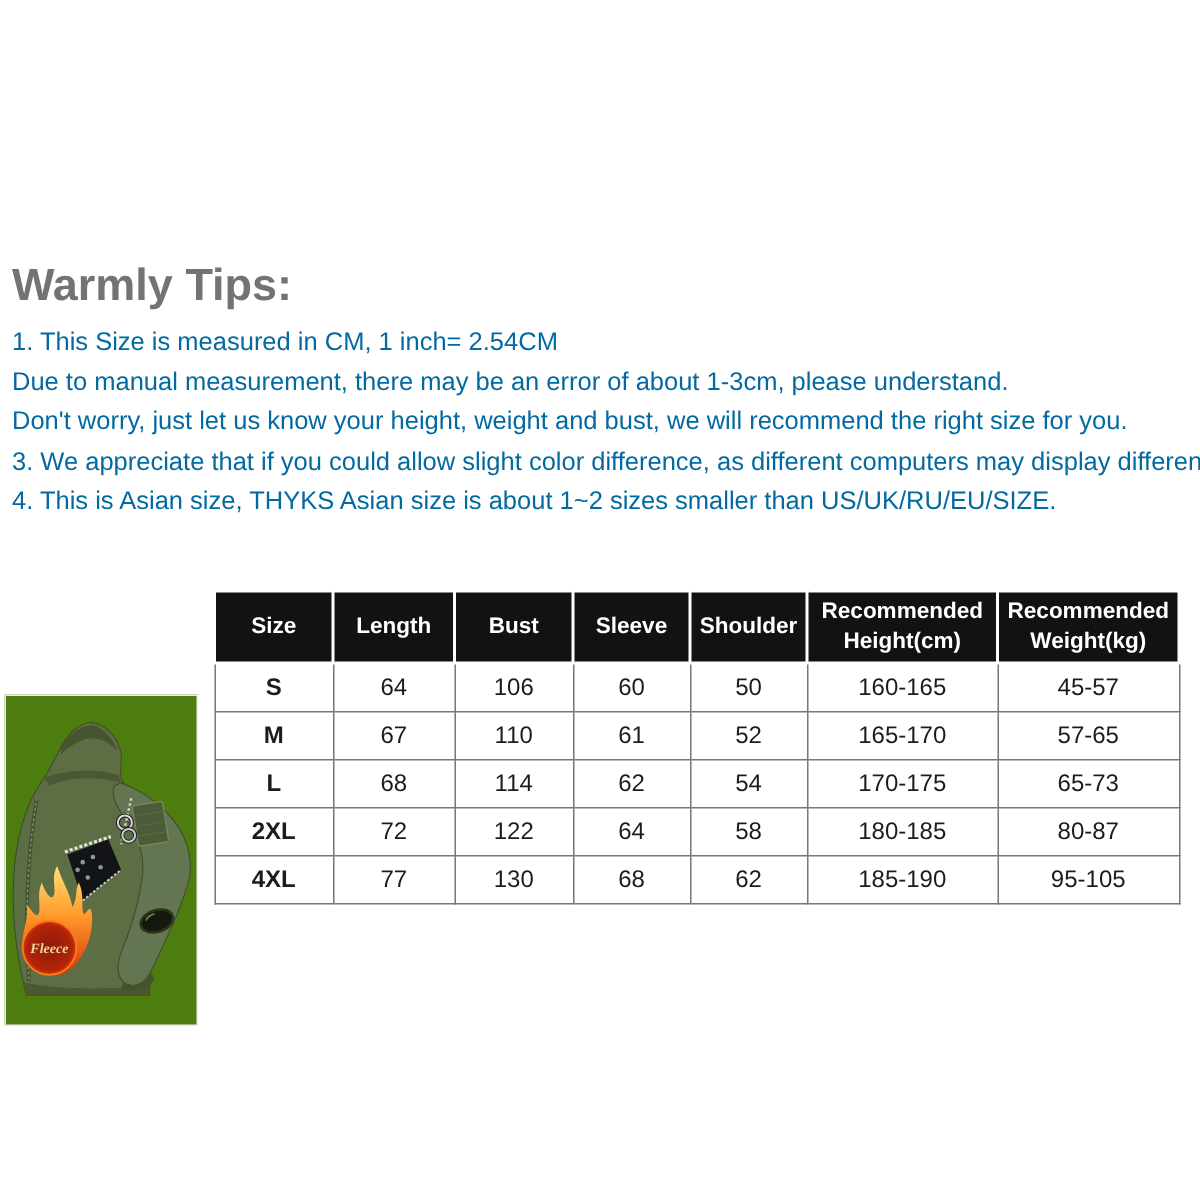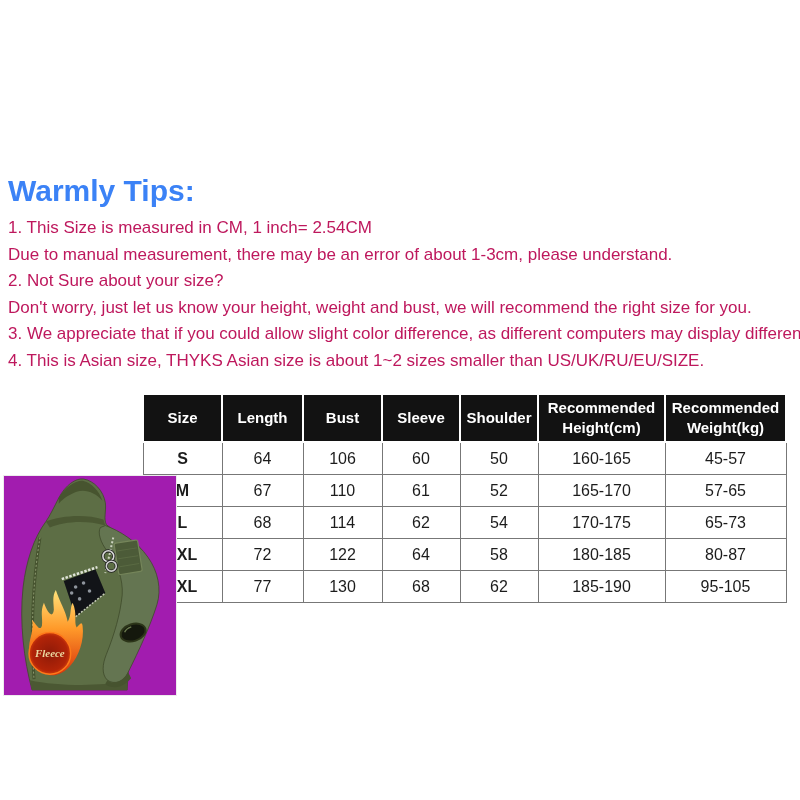--- a/index.html
+++ b/index.html
@@ -1,51 +1,50 @@
 <!DOCTYPE html>
 <html><head>
 <meta charset="utf-8">
 <style>
   html,body{margin:0;padding:0;}
   body{font-family:"Liberation Sans","DejaVu Sans",sans-serif;background:#fff;}
   .canvas{position:relative;width:800px;height:800px;background:#ffffff;overflow:hidden;}
 
   
   .tips{position:absolute;left:8px;top:174px;width:792px;color:#000;}
-  .tips h1{margin:0 0 7px 0;font-size:30px;font-weight:bold;letter-spacing:0;color:#3b82f6;}
-  .tips .line{font-size:17px;line-height:26.5px;white-space:nowrap;overflow:hidden;color:#be185d;}
+  .tips h1{margin:0 0 7px 0;font-size:30px;font-weight:bold;letter-spacing:0;color:#737373;}
+  .tips .line{font-size:17px;line-height:26.5px;white-space:nowrap;overflow:hidden;color:#0369a1;}
 
   
   .size-table{position:absolute;left:142px;top:393px;border-collapse:collapse;table-layout:fixed;}
   .size-table th{
     background:#121212;color:#fff;font-size:15px;font-weight:bold;
     height:46px;border:2px solid #ffffff;text-align:center;vertical-align:middle;
     padding:0 2px;line-height:1.35;
   }
   .size-table td{
     border:1px solid #777;background:#fff;color:#1c1c1c;
     font-size:16px;text-align:center;vertical-align:middle;height:31px;padding:0;
   }
   .size-table td.size-col{font-weight:bold;}
 
   
-  .photo{position:absolute;left:3px;top:475px;width:174px;height:221px;
-    background:#a21caf;border:1px solid #ececec;box-sizing:border-box;}
+  .photo{position:absolute;left:3px;top:463px;width:129px;height:221px;
+    background:#4d7c0f;border:1px solid #ececec;box-sizing:border-box;}
   .photo svg{display:block;width:100%;height:100%;}
 </style>
 </head>
 <body>
 
 <div class="canvas">
 
   <div class="tips">
     <h1>Warmly Tips:</h1>
     <div class="line">1. This Size is measured in CM, 1 inch= 2.54CM</div>
     <div class="line">Due to manual measurement, there may be an error of about 1-3cm, please understand.</div>
-    <div class="line">2. Not Sure about your size?</div>
     <div class="line">Don't worry, just let us know your height, weight and bust, we will recommend the right size for you.</div>
     <div class="line">3. We appreciate that if you could allow slight color difference, as different computers may display different c</div>
     <div class="line">4. This is Asian size, THYKS Asian size is about 1~2 sizes smaller than US/UK/RU/EU/SIZE.</div>
   </div>
 
   <table class="size-table">
     <colgroup>
       <col style="width:79px">
         <col style="width:81px">
         <col style="width:79px">

